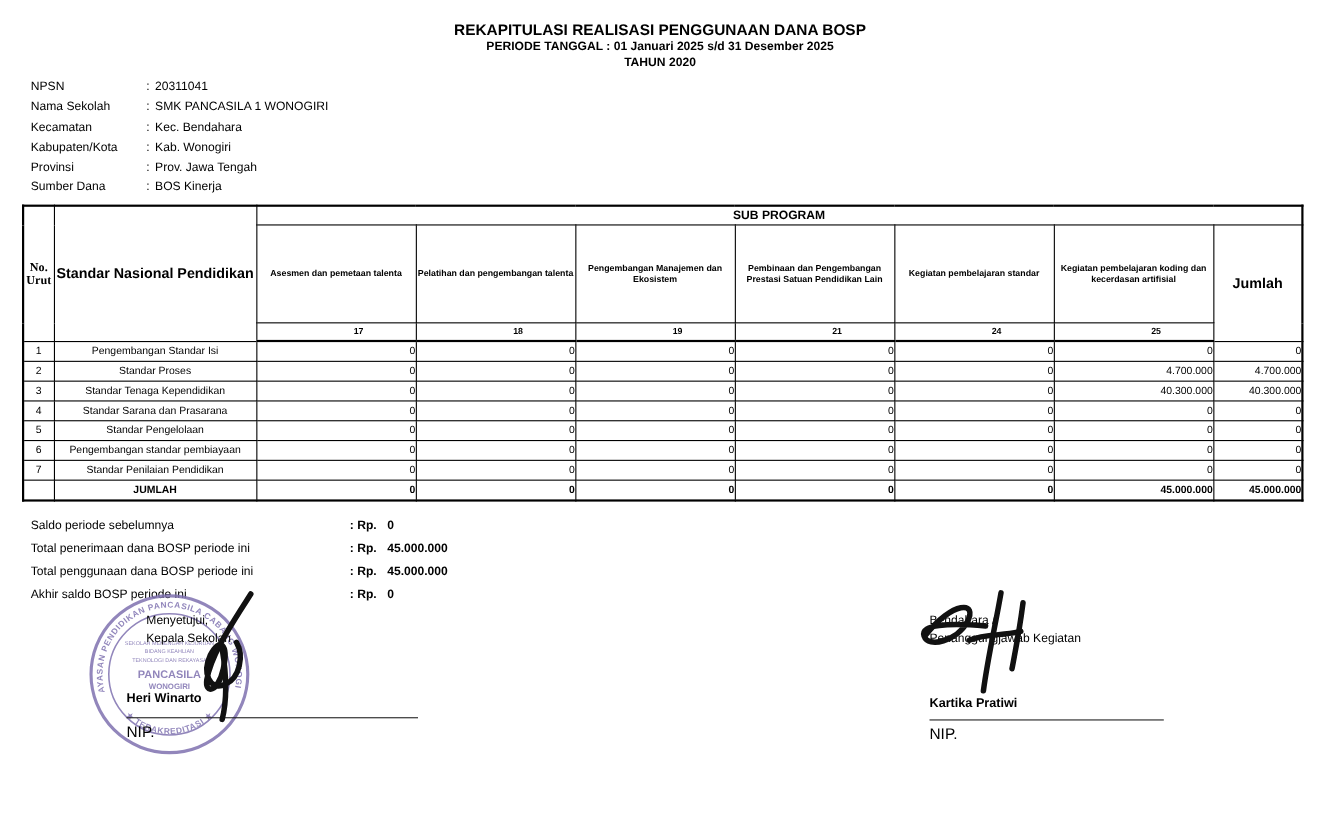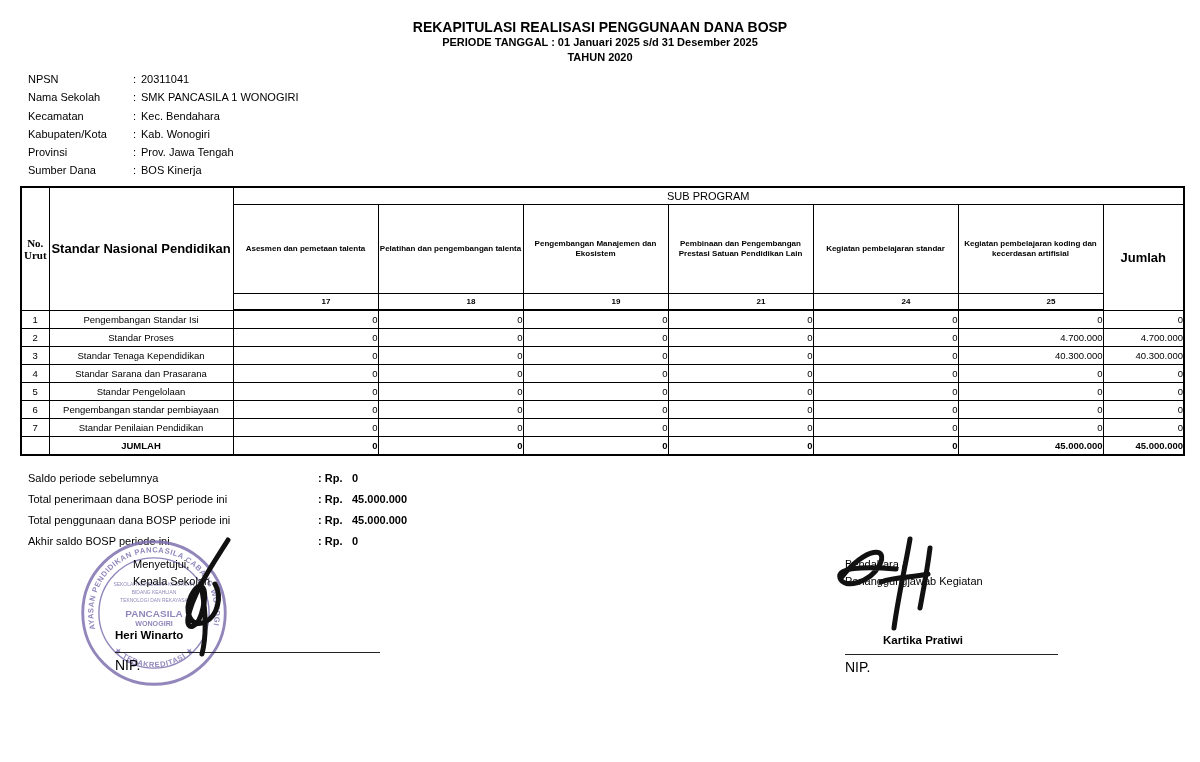--- a/index.html
+++ b/index.html
@@ -14,21 +14,21 @@
   
   .meta{position:absolute;left:28px;top:73px;font-size:11px;}
   .meta-row{display:flex;height:18.3px;align-items:flex-start;}
   .meta-label{width:105px;}
   .meta-sep{width:8px;}
 
   
   table.t{position:absolute;left:20px;top:186px;width:1163px;border-collapse:collapse;
           table-layout:fixed;border:2px solid #000;}
   table.t th, table.t td{border:1px solid #000;padding:0;overflow:hidden;}
-  th.group-h{font-size:11px;font-weight:normal;height:16px;}
+  th.group-h{font-size:11px;font-weight:bold;height:16px;}
   th.no-h{font-size:11px;font-weight:bold;line-height:12px;font-family:Liberation Serif, serif;}
   th.snp-h{font-size:13px;font-weight:bold;line-height:15px;}
   th.sp-name{font-size:8px;font-weight:bold;line-height:10px;height:88px;padding:0 6px;}
   th.jumlah-h{font-size:13px;font-weight:bold;}
   tr.codes th{font-size:8px;font-weight:bold;height:15px;border-bottom:2px solid #000;padding-left:41px;}
   tbody td{height:17px;font-size:9.5px;}
   td.cno{text-align:center;}
   td.cname{text-align:center;padding-left:3px;white-space:nowrap;}
   td.cnum{text-align:right;padding-right:3px;}
   tfoot td{height:17px;font-size:9.5px;font-weight:bold;}
@@ -289,17 +289,17 @@
     <div>Penanggungjawab Kegiatan</div>
   </div>
   <svg class="scribble" style="left:826px;top:536px;" width="135" height="100" viewBox="0 0 135 100">
     <g stroke="#111" stroke-width="5" fill="none" stroke-linecap="round">
       <path d="M 15 42 C 40 10, 64 10, 53 30 C 44 46, 18 54, 14 42 C 11 32, 35 30, 70 33"></path>
       <path d="M 84 3 C 79 32, 72 62, 68 92"></path>
       <path d="M 104 12 C 101 36, 97 56, 94 72"></path>
       <path d="M 55 46 C 70 40, 86 42, 102 38"></path>
     </g>
   </svg>
-  <div class="sig-name" style="left:883px;top:634px;">Kartika Pratiwi</div>
+  <div class="sig-name" style="left:845px;top:634px;">Kartika Pratiwi</div>
   <div class="sig-line" style="left:845px;top:654px;width:213px;"></div>
   <div class="sig-nip" style="left:845px;top:659px;">NIP.</div>
 
 </div>
 
 </body></html>

